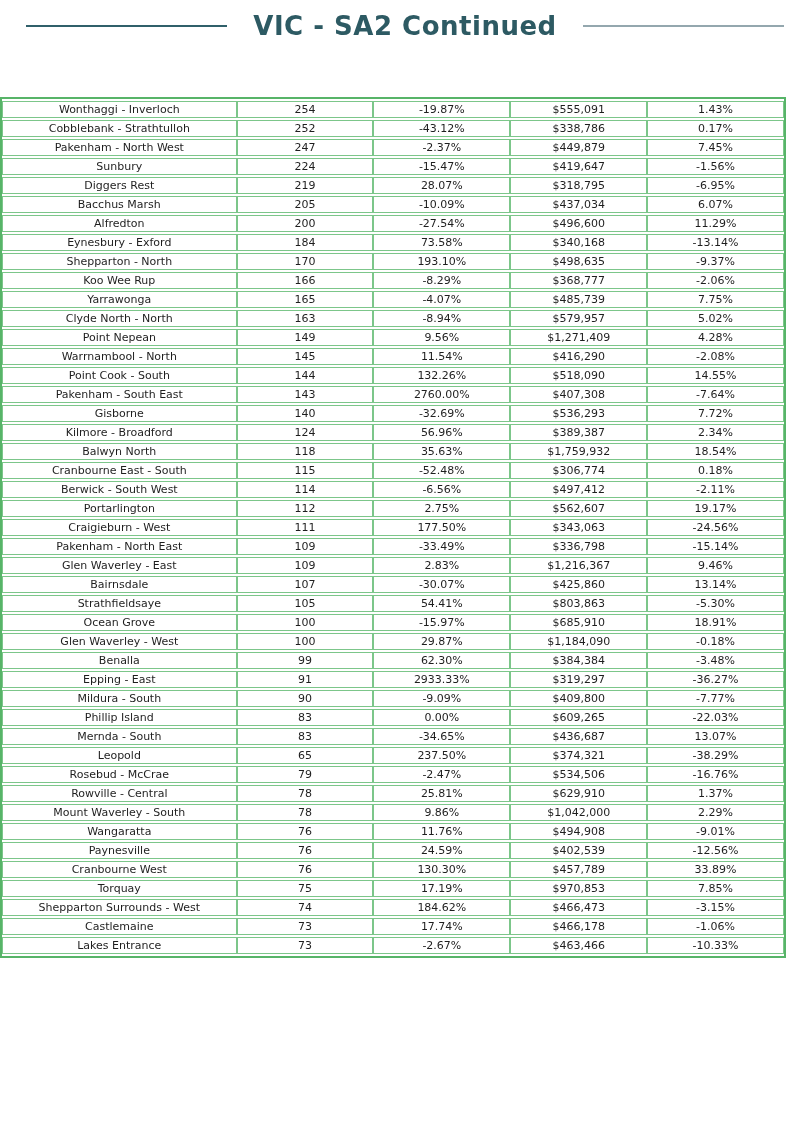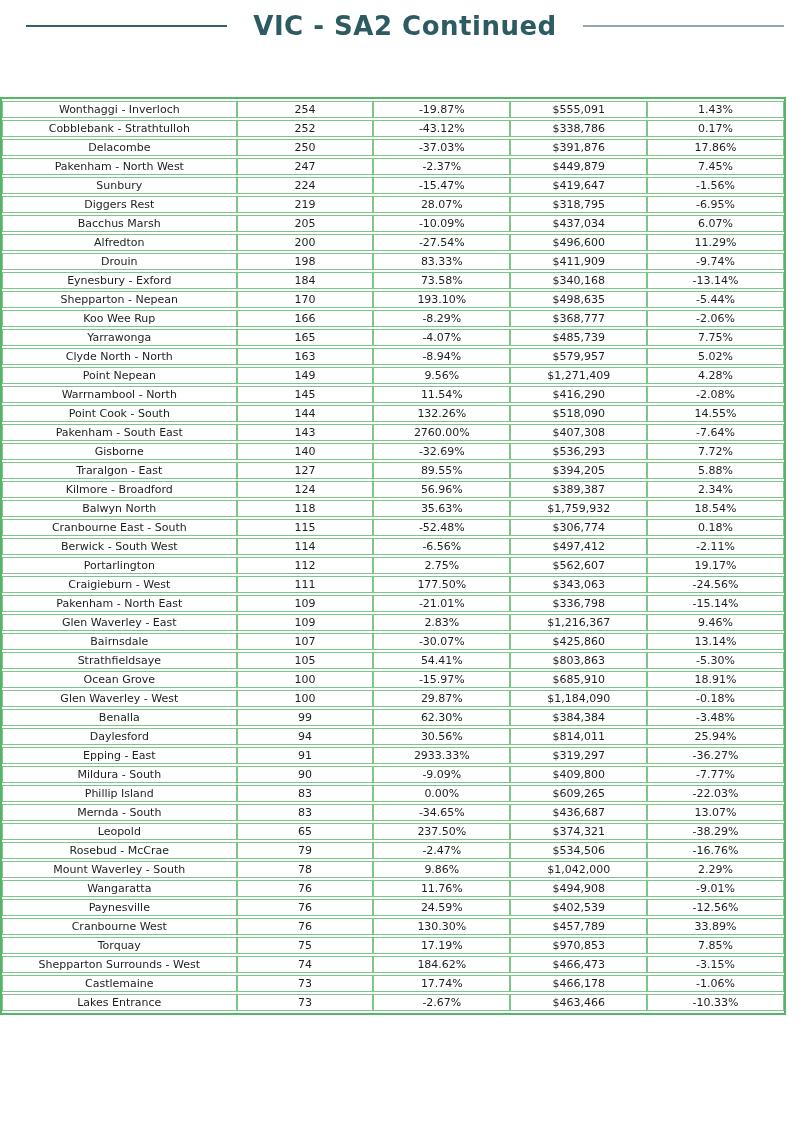--- a/index.html
+++ b/index.html
@@ -105,27 +105,20 @@
             <td>1.43%</td>
           </tr>
           <tr>
             <td>Cobblebank - Strathtulloh</td>
             <td>252</td>
             <td>-43.12%</td>
             <td>$338,786</td>
             <td>0.17%</td>
           </tr>
           <tr>
-            <td>Delacombe</td>
-            <td>250</td>
-            <td>-37.03%</td>
-            <td>$391,876</td>
-            <td>17.86%</td>
-          </tr>
-          <tr>
             <td>Pakenham - North West</td>
             <td>247</td>
             <td>-2.37%</td>
             <td>$449,879</td>
             <td>7.45%</td>
           </tr>
           <tr>
             <td>Sunbury</td>
             <td>224</td>
             <td>-15.47%</td>
@@ -147,39 +140,32 @@
             <td>6.07%</td>
           </tr>
           <tr>
             <td>Alfredton</td>
             <td>200</td>
             <td>-27.54%</td>
             <td>$496,600</td>
             <td>11.29%</td>
           </tr>
           <tr>
-            <td>Drouin</td>
-            <td>198</td>
-            <td>83.33%</td>
-            <td>$411,909</td>
-            <td>-9.74%</td>
-          </tr>
-          <tr>
             <td>Eynesbury - Exford</td>
             <td>184</td>
             <td>73.58%</td>
             <td>$340,168</td>
             <td>-13.14%</td>
           </tr>
           <tr>
-            <td>Shepparton - Nepean</td>
+            <td>Shepparton - North</td>
             <td>170</td>
             <td>193.10%</td>
             <td>$498,635</td>
-            <td>-5.44%</td>
+            <td>-9.37%</td>
           </tr>
           <tr>
             <td>Koo Wee Rup</td>
             <td>166</td>
             <td>-8.29%</td>
             <td>$368,777</td>
             <td>-2.06%</td>
           </tr>
           <tr>
             <td>Yarrawonga</td>
@@ -224,27 +210,20 @@
             <td>-7.64%</td>
           </tr>
           <tr>
             <td>Gisborne</td>
             <td>140</td>
             <td>-32.69%</td>
             <td>$536,293</td>
             <td>7.72%</td>
           </tr>
           <tr>
-            <td>Traralgon - East</td>
-            <td>127</td>
-            <td>89.55%</td>
-            <td>$394,205</td>
-            <td>5.88%</td>
-          </tr>
-          <tr>
             <td>Kilmore - Broadford</td>
             <td>124</td>
             <td>56.96%</td>
             <td>$389,387</td>
             <td>2.34%</td>
           </tr>
           <tr>
             <td>Balwyn North</td>
             <td>118</td>
             <td>35.63%</td>
@@ -275,21 +254,21 @@
           <tr>
             <td>Craigieburn - West</td>
             <td>111</td>
             <td>177.50%</td>
             <td>$343,063</td>
             <td>-24.56%</td>
           </tr>
           <tr>
             <td>Pakenham - North East</td>
             <td>109</td>
-            <td>-21.01%</td>
+            <td>-33.49%</td>
             <td>$336,798</td>
             <td>-15.14%</td>
           </tr>
           <tr>
             <td>Glen Waverley - East</td>
             <td>109</td>
             <td>2.83%</td>
             <td>$1,216,367</td>
             <td>9.46%</td>
           </tr>
@@ -322,27 +301,20 @@
             <td>-0.18%</td>
           </tr>
           <tr>
             <td>Benalla</td>
             <td>99</td>
             <td>62.30%</td>
             <td>$384,384</td>
             <td>-3.48%</td>
           </tr>
           <tr>
-            <td>Daylesford</td>
-            <td>94</td>
-            <td>30.56%</td>
-            <td>$814,011</td>
-            <td>25.94%</td>
-          </tr>
-          <tr>
             <td>Epping - East</td>
             <td>91</td>
             <td>2933.33%</td>
             <td>$319,297</td>
             <td>-36.27%</td>
           </tr>
           <tr>
             <td>Mildura - South</td>
             <td>90</td>
             <td>-9.09%</td>
@@ -371,20 +343,27 @@
             <td>-38.29%</td>
           </tr>
           <tr>
             <td>Rosebud - McCrae</td>
             <td>79</td>
             <td>-2.47%</td>
             <td>$534,506</td>
             <td>-16.76%</td>
           </tr>
           <tr>
+            <td>Rowville - Central</td>
+            <td>78</td>
+            <td>25.81%</td>
+            <td>$629,910</td>
+            <td>1.37%</td>
+          </tr>
+          <tr>
             <td>Mount Waverley - South</td>
             <td>78</td>
             <td>9.86%</td>
             <td>$1,042,000</td>
             <td>2.29%</td>
           </tr>
           <tr>
             <td>Wangaratta</td>
             <td>76</td>
             <td>11.76%</td>

